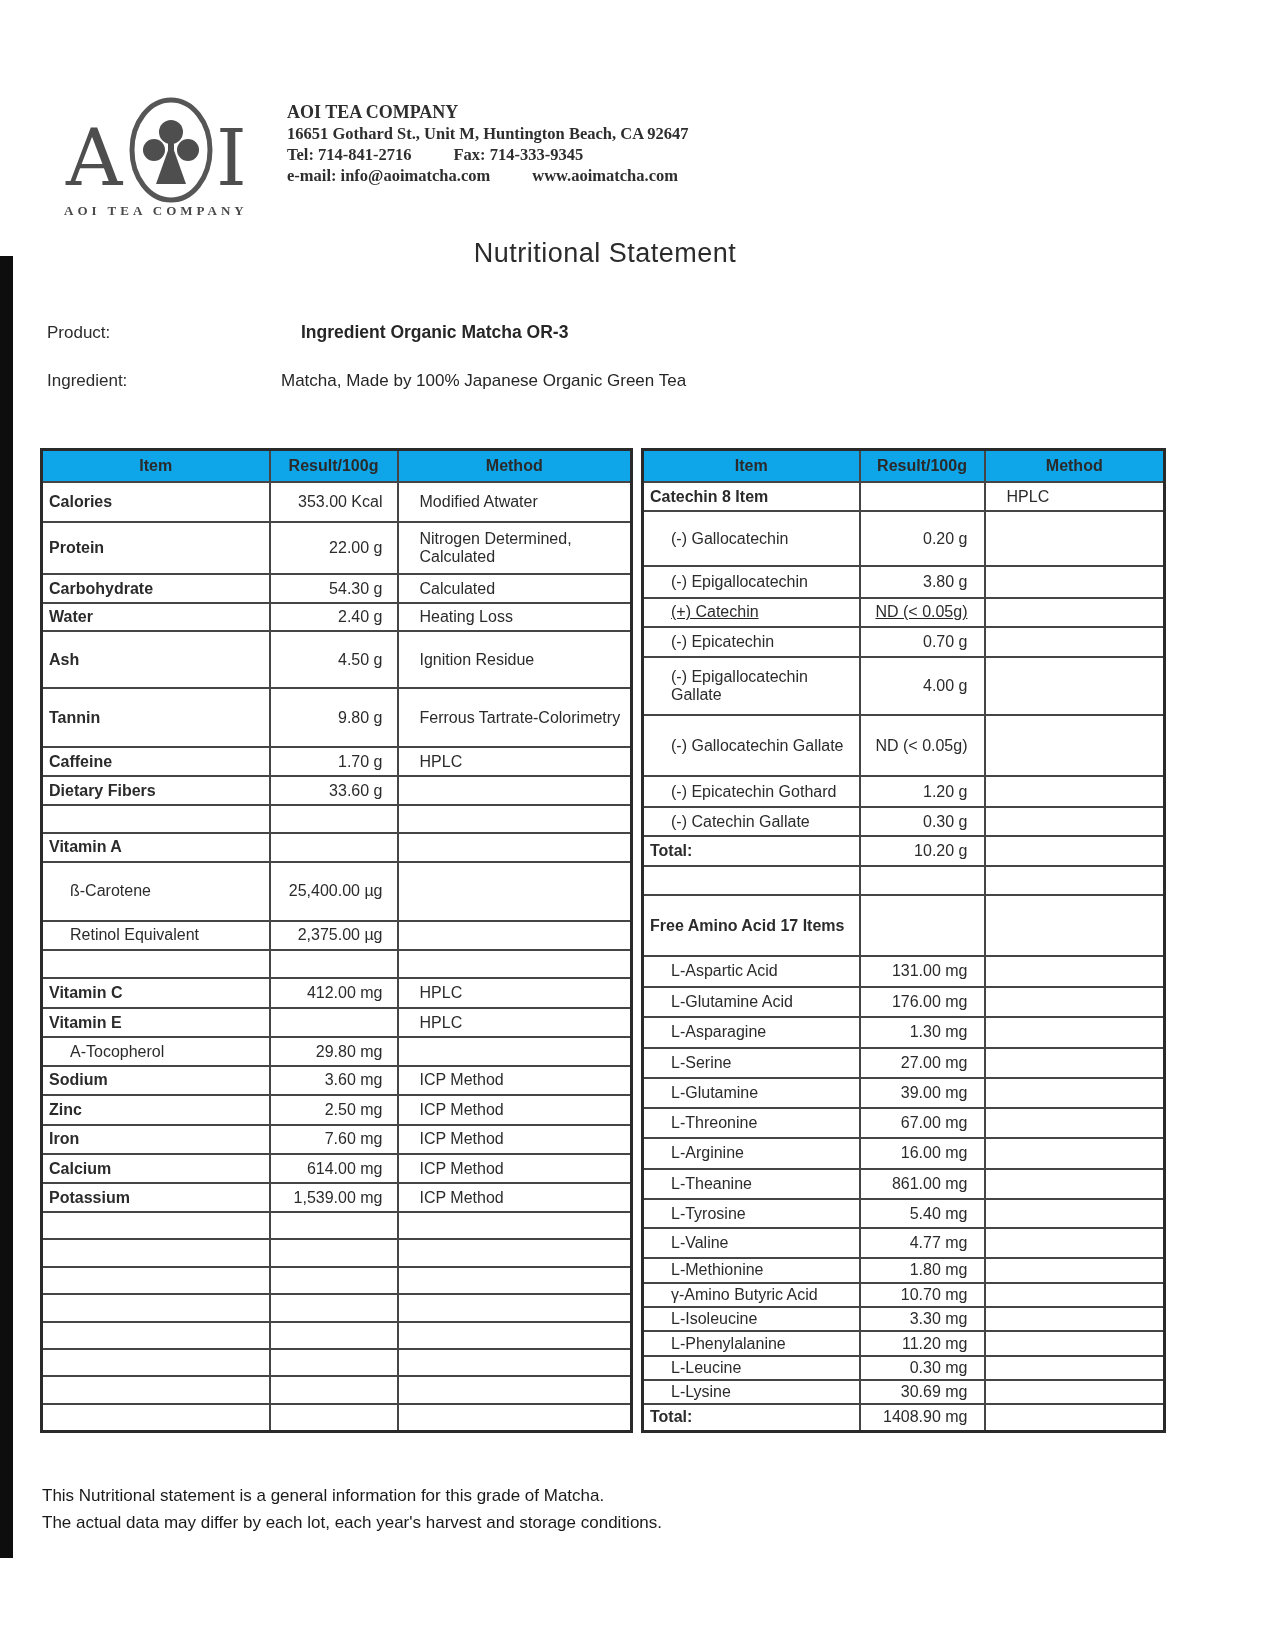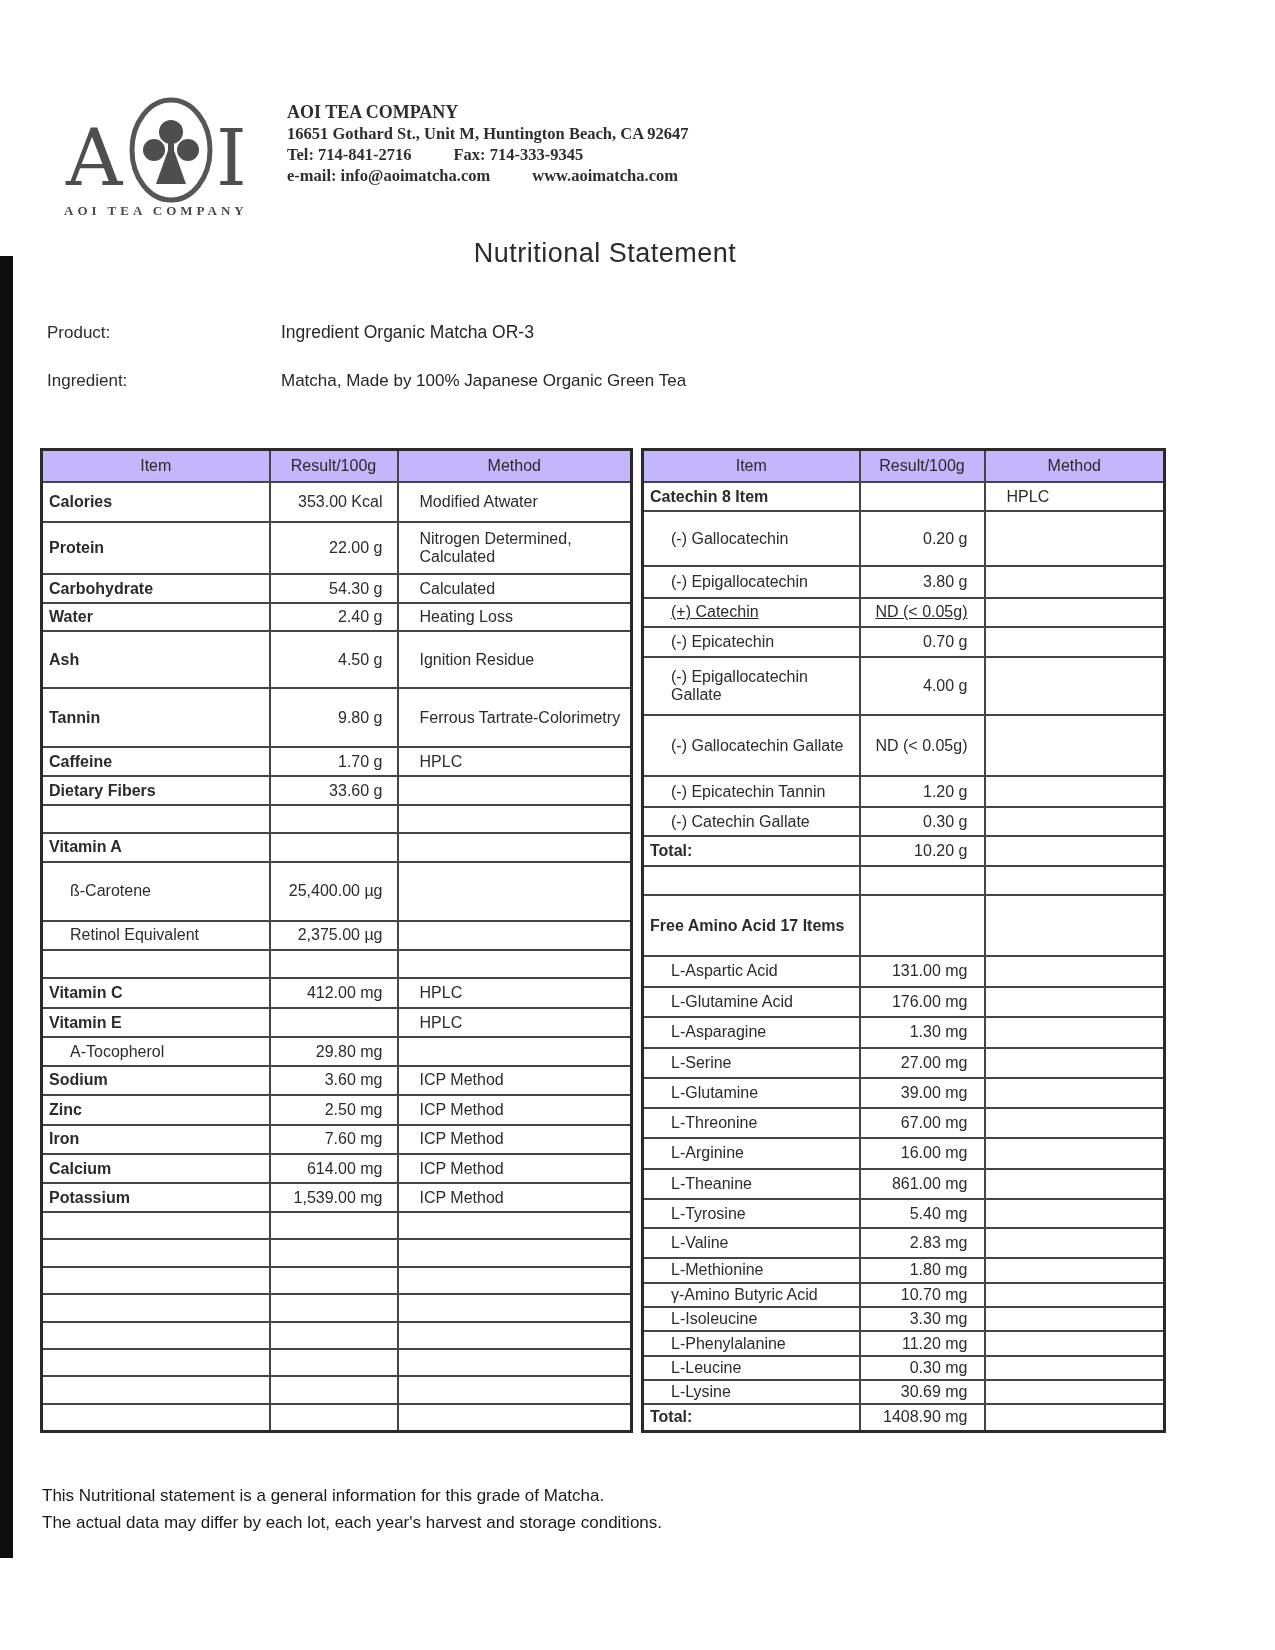--- a/index.html
+++ b/index.html
@@ -21,30 +21,30 @@
   .gap-span{display:inline-block;width:42px;}
 
   
   .doc-title{position:absolute;top:238px;left:0;width:1210px;text-align:center;margin:0;
     font-size:27px;font-weight:normal;color:#2b2b2b;letter-spacing:.5px;}
   .meta-row{position:absolute;left:47px;width:900px;font-size:17px;}
   .meta-row.product{top:322px;}
   .meta-row.ingredient{top:371px;}
   .meta-label{display:inline-block;width:234px;color:#2c2c2c;}
   .meta-value{color:#262626;}
-  .meta-row.product .meta-value{font-weight:normal;font-size:17.5px;}
+  .meta-row.product .meta-value{font-weight:bold;font-size:17.5px;margin-left:20px;}
 
   
   .tables{position:absolute;top:448px;left:40px;display:flex;gap:8px;}
   table{border-collapse:collapse;table-layout:fixed;}
   table.lt{width:590px;height:985px;}
   table.rt{width:522px;height:985px;}
   table{border:3px solid #2a2a2a;}
   th,td{border:2px solid #454545;overflow:hidden;}
-  th{background:#c4b5fd;font-size:16px;font-weight:normal;color:#2a2a2a;height:26px;padding:2px 4px;}
+  th{background:#0ea5e9;font-size:16px;font-weight:bold;color:#2a2a2a;height:26px;padding:2px 4px;}
   td{font-size:16px;color:#2b2b2b;padding:1px 4px;vertical-align:middle;}
   td.item{text-align:left;padding-left:6px;}
   td.item.b{font-weight:bold;}
   td.item.ind{padding-left:27px;font-weight:normal;}
   td.result{text-align:right;padding-right:14px;white-space:nowrap;}
   table.rt td.result{padding-right:16px;}
   td.method{text-align:left;padding-left:21px;}
 
   
   .footnote{position:absolute;top:1482px;left:42px;font-size:17px;line-height:27px;color:#1a1a1a;}
@@ -295,21 +295,21 @@
           <td class="item ind">(-)  Epigallocatechin Gallate</td>
           <td class="result">4.00 g</td>
           <td class="method"></td>
         </tr>
         <tr style="height: 58px;">
           <td class="item ind">(-)  Gallocatechin Gallate</td>
           <td class="result">ND (&lt; 0.05g)</td>
           <td class="method"></td>
         </tr>
         <tr style="height: 29px;">
-          <td class="item ind">(-)  Epicatechin Tannin</td>
+          <td class="item ind">(-)  Epicatechin Gothard</td>
           <td class="result">1.20 g</td>
           <td class="method"></td>
         </tr>
         <tr style="height: 28px;">
           <td class="item ind">(-)  Catechin Gallate</td>
           <td class="result">0.30 g</td>
           <td class="method"></td>
         </tr>
         <tr style="height: 28px;">
           <td class="item b">Total:</td>
@@ -366,21 +366,21 @@
           <td class="result">861.00 mg</td>
           <td class="method"></td>
         </tr>
         <tr style="height: 28px;">
           <td class="item ind">L-Tyrosine</td>
           <td class="result">5.40 mg</td>
           <td class="method"></td>
         </tr>
         <tr style="height: 28px;">
           <td class="item ind">L-Valine</td>
-          <td class="result">2.83 mg</td>
+          <td class="result">4.77 mg</td>
           <td class="method"></td>
         </tr>
         <tr style="height: 24px;">
           <td class="item ind">L-Methionine</td>
           <td class="result">1.80 mg</td>
           <td class="method"></td>
         </tr>
         <tr style="height: 23px;">
           <td class="item ind">γ-Amino Butyric Acid</td>
           <td class="result">10.70 mg</td>

